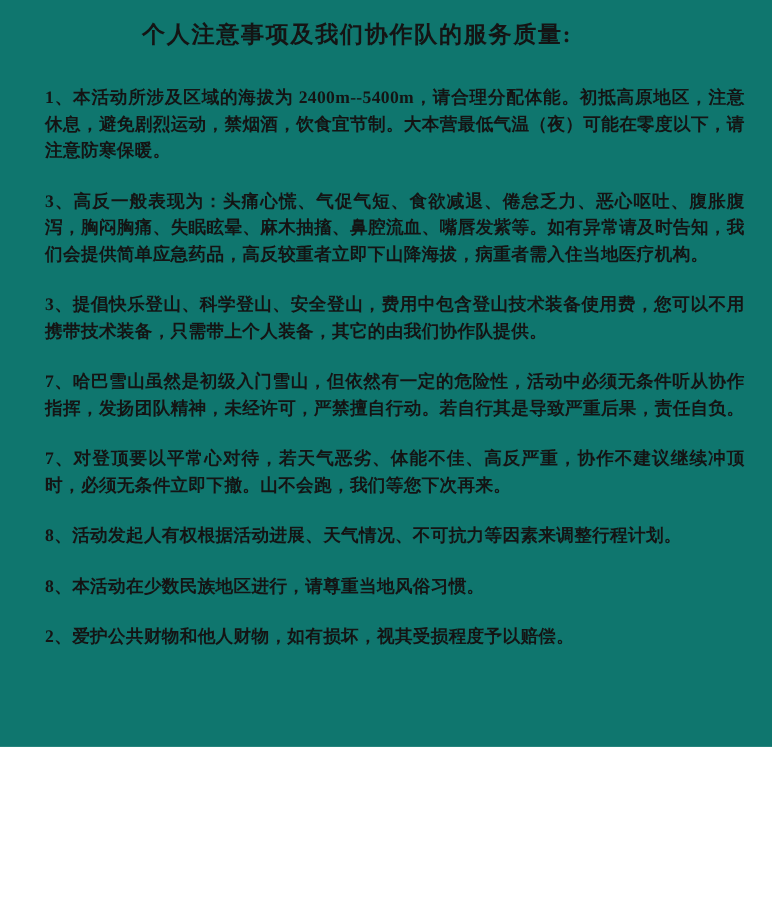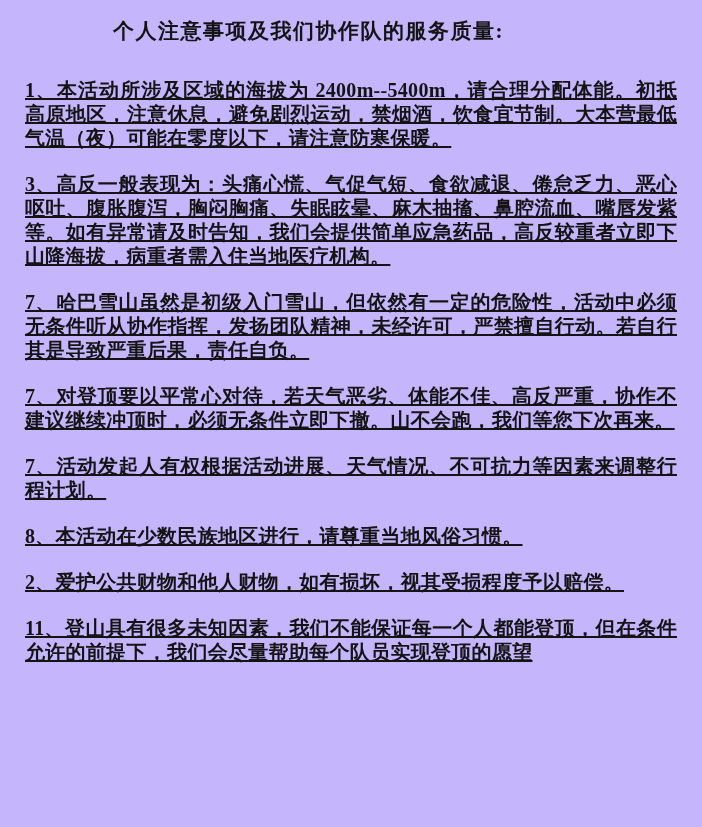--- a/index.html
+++ b/index.html
@@ -12,49 +12,48 @@
     height: 827px;
     overflow: hidden;
     color: #141414;
     font-family: "Liberation Serif", "DejaVu Serif", serif;
     font-weight: bold;
     -webkit-font-smoothing: antialiased;
   }
   .doc {
     box-sizing: border-box;
     width: 702px;
-    height: 827px;
-    padding: 16px 25px 0 25px;
-    background: #c4b5fd;
+    height: 679px;
+    padding: 16px 25px 0 41px;
+    background: #0f766e;
   }
   .doc-title {
     font-size: 21px;
     line-height: 30px;
     margin: 0 0 32px 88px;
     letter-spacing: 1.5px;
     font-weight: bold;
   }
   .para {
-    font-size: 20px;
+    font-size: 16px;
     line-height: 24px;
     margin: 0 0 22px 0;
     letter-spacing: 0.3px;
     text-align: justify;
     text-align-last: left;
     word-break: break-all;
-    text-decoration: underline;
   }
 </style>
 </head>
 <body>
 
 <div class="doc">
   <h1 class="doc-title">个人注意事项及我们协作队的服务质量:</h1>
 
   <p class="para">1、本活动所涉及区域的海拔为 2400m--5400m，请合理分配体能。初抵高原地区，注意休息，避免剧烈运动，禁烟酒，饮食宜节制。大本营最低气温（夜）可能在零度以下，请注意防寒保暖。</p>
   <p class="para">3、高反一般表现为：头痛心慌、气促气短、食欲减退、倦怠乏力、恶心呕吐、腹胀腹泻，胸闷胸痛、失眠眩晕、麻木抽搐、鼻腔流血、嘴唇发紫等。如有异常请及时告知，我们会提供简单应急药品，高反较重者立即下山降海拔，病重者需入住当地医疗机构。</p>
+  <p class="para">3、提倡快乐登山、科学登山、安全登山，费用中包含登山技术装备使用费，您可以不用携带技术装备，只需带上个人装备，其它的由我们协作队提供。</p>
   <p class="para">7、哈巴雪山虽然是初级入门雪山，但依然有一定的危险性，活动中必须无条件听从协作指挥，发扬团队精神，未经许可，严禁擅自行动。若自行其是导致严重后果，责任自负。</p>
   <p class="para">7、对登顶要以平常心对待，若天气恶劣、体能不佳、高反严重，协作不建议继续冲顶时，必须无条件立即下撤。山不会跑，我们等您下次再来。</p>
-  <p class="para">7、活动发起人有权根据活动进展、天气情况、不可抗力等因素来调整行程计划。</p>
+  <p class="para">8、活动发起人有权根据活动进展、天气情况、不可抗力等因素来调整行程计划。</p>
   <p class="para">8、本活动在少数民族地区进行，请尊重当地风俗习惯。</p>
   <p class="para">2、爱护公共财物和他人财物，如有损坏，视其受损程度予以赔偿。</p>
-  <p class="para">11、登山具有很多未知因素，我们不能保证每一个人都能登顶，但在条件允许的前提下，我们会尽量帮助每个队员实现登顶的愿望</p>
 </div>
 
 </body></html>

